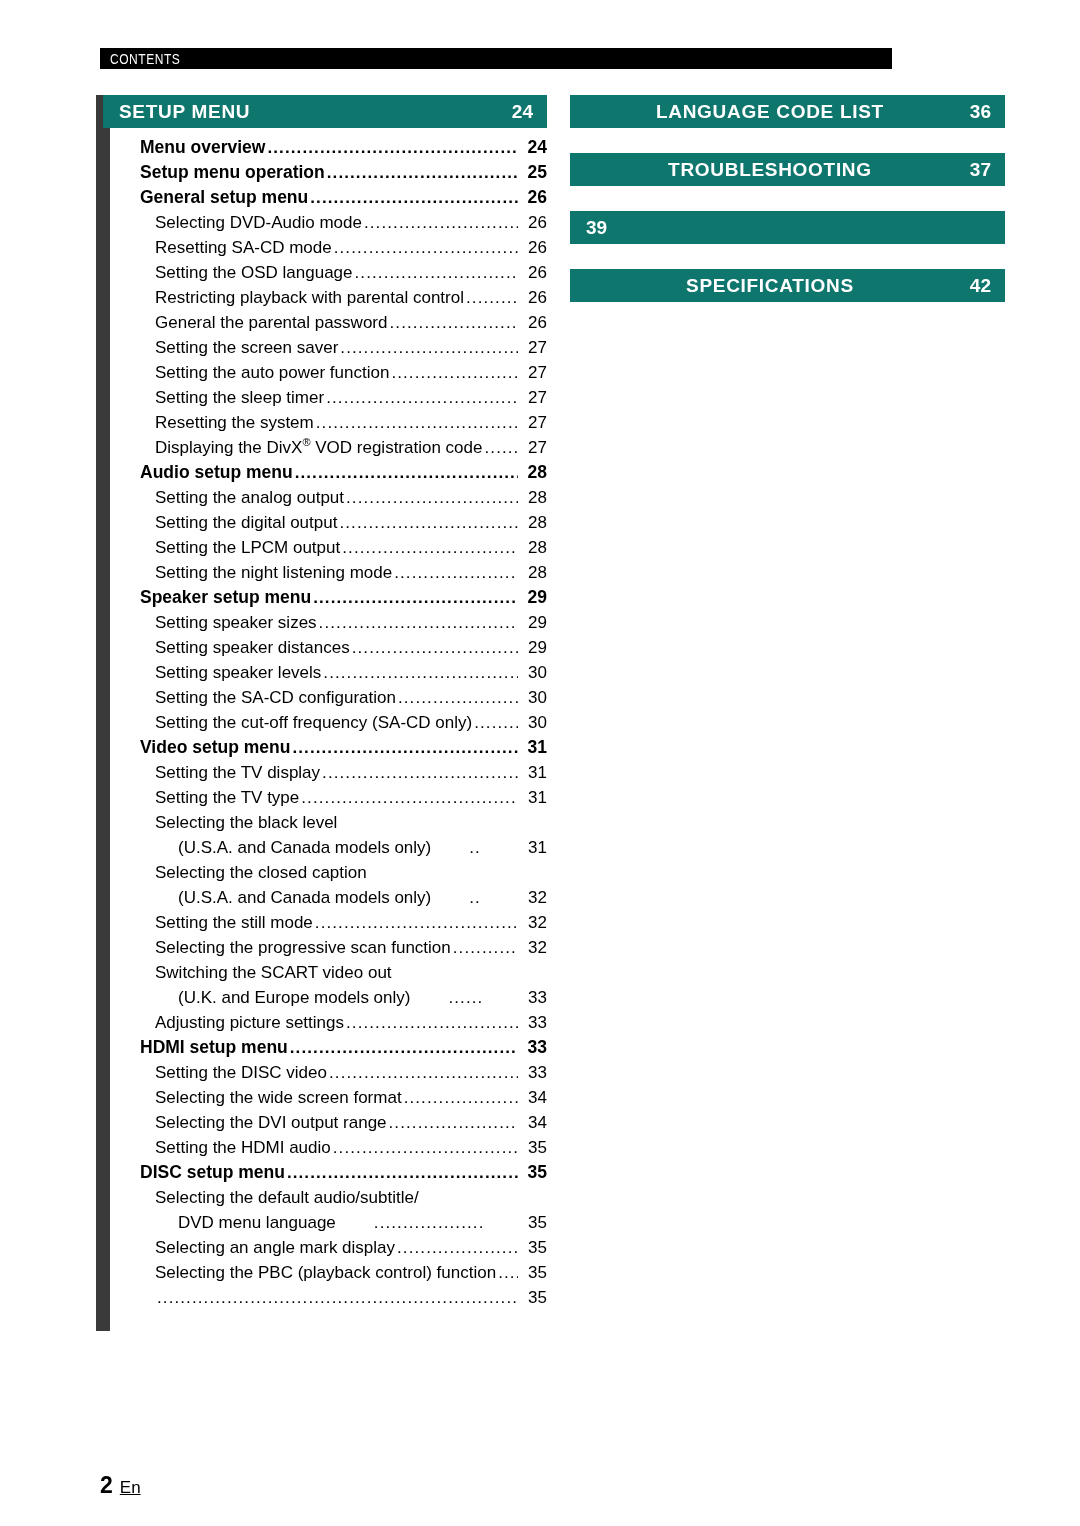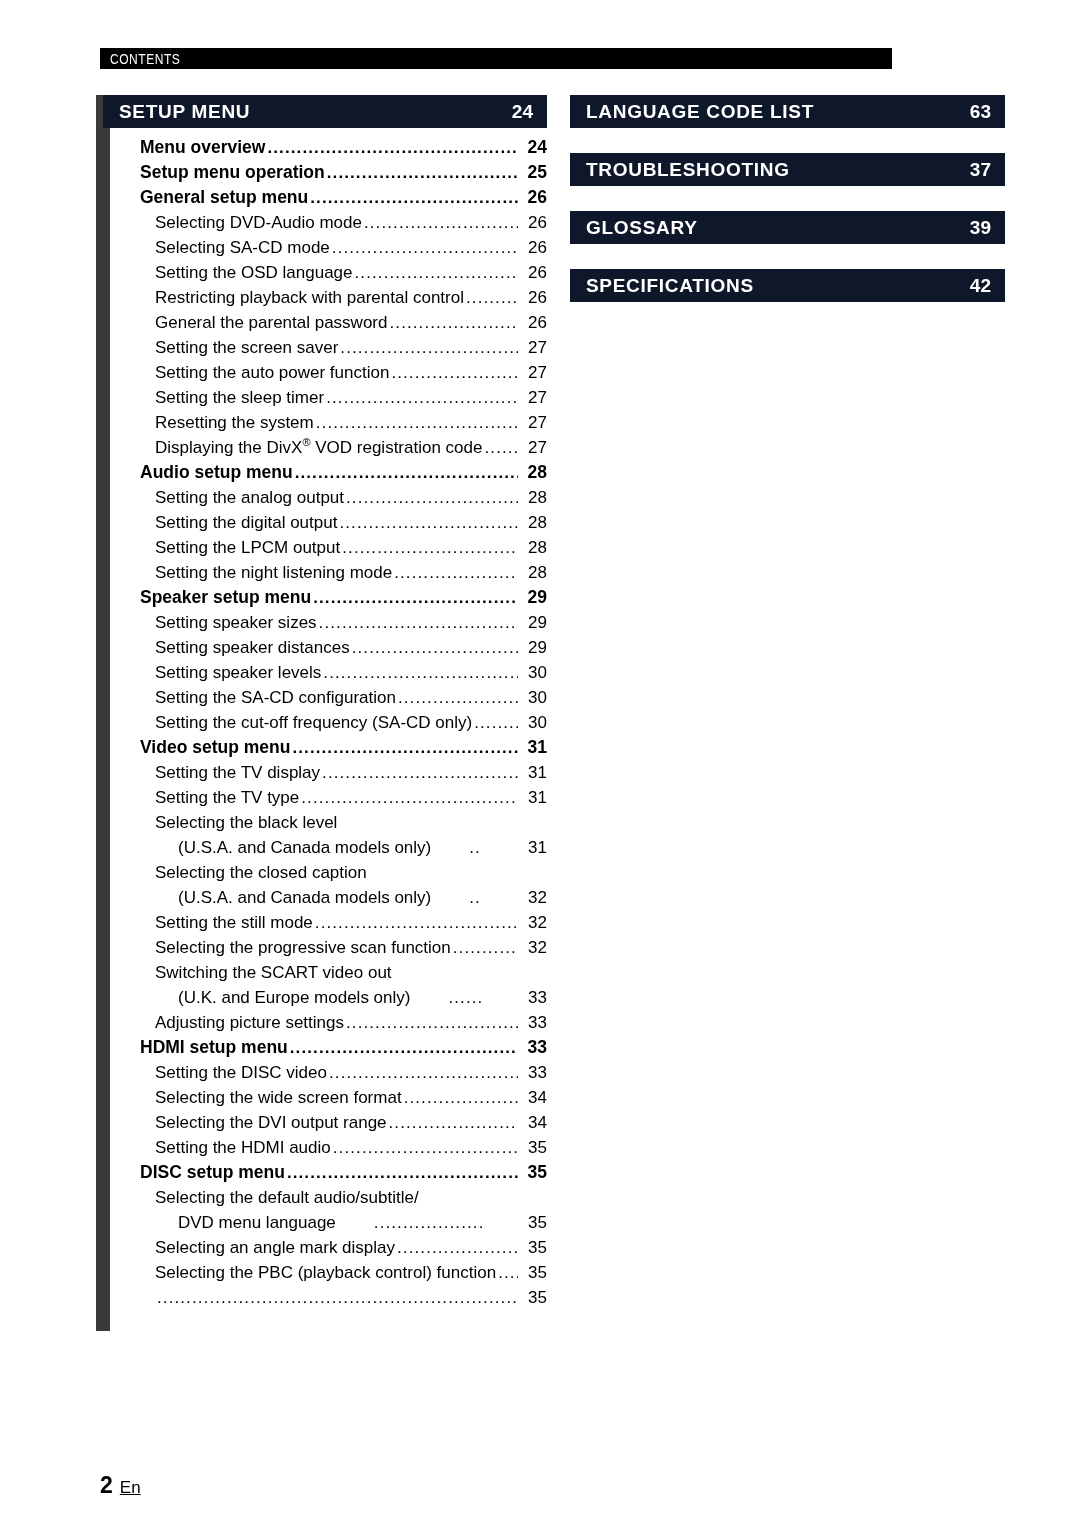--- a/index.html
+++ b/index.html
@@ -60,41 +60,41 @@
     left: 570px;
     top: 95px;
     width: 435px;
   }
 
   
   .sec-bar {
     position: relative;
     box-sizing: border-box;
     height: 33px;
-    background: #0f172a;
+    background: #0f766e;
     color: #ffffff;
     display: flex;
     align-items: center;
     padding: 0 14px 0 16px;
     gap: 16px;
   }
   .sec-bar .sec-title {
     font-size: 19px;
     font-weight: bold;
     letter-spacing: 0.7px;
     white-space: nowrap;
     flex: 1 1 auto;
     line-height: 1;
   }
   .sec-bar .sec-page {
     font-size: 19px;
     font-weight: bold;
     line-height: 1;
   }
-  .col-right .sec-bar { margin-bottom: 25px; }
+  .col-right .sec-bar { margin-bottom: 25px; text-align: center; }
   .col-right .sec-bar:first-child { margin-bottom: 25px; }
 
   
   .toc {
     position: relative;
     padding-top: 7px;
   }
   .toc-row {
     display: flex;
     align-items: flex-start;
@@ -189,21 +189,21 @@
         <span class="txt">General setup menu </span>
         <span class="leader">................................................................................................................................................................</span>
         <span class="pg">26</span>
       </div>
       <div class="toc-row lvl-2">
         <span class="txt">Selecting DVD-Audio mode</span>
         <span class="leader">................................................................................................................................................................</span>
         <span class="pg">26</span>
       </div>
       <div class="toc-row lvl-2">
-        <span class="txt">Selecting SA-CD mode</span>
+        <span class="txt">Resetting SA-CD mode</span>
         <span class="leader">................................................................................................................................................................</span>
         <span class="pg">26</span>
       </div>
       <div class="toc-row lvl-2">
         <span class="txt">Setting the OSD language</span>
         <span class="leader">................................................................................................................................................................</span>
         <span class="pg">26</span>
       </div>
       <div class="toc-row lvl-2">
         <span class="txt">Restricting playback with parental control </span>
@@ -408,28 +408,27 @@
       <div class="toc-row lvl-2">
         <span class="leader">................................................................................................................................................................</span>
         <span class="pg">35</span>
       </div>
     </div>
 </div>
 
 <div class="col-right" id="right-col">
     <div class="sec-bar">
       <span class="sec-title">LANGUAGE CODE LIST</span>
-      <span class="sec-page">63</span>
+      <span class="sec-page">36</span>
     </div>
     <div class="sec-bar">
       <span class="sec-title">TROUBLESHOOTING</span>
       <span class="sec-page">37</span>
     </div>
     <div class="sec-bar">
-      <span class="sec-title">GLOSSARY</span>
       <span class="sec-page">39</span>
     </div>
     <div class="sec-bar">
       <span class="sec-title">SPECIFICATIONS</span>
       <span class="sec-page">42</span>
     </div>
   </div>
 
 <div class="footer">
   <span class="num">2</span>

